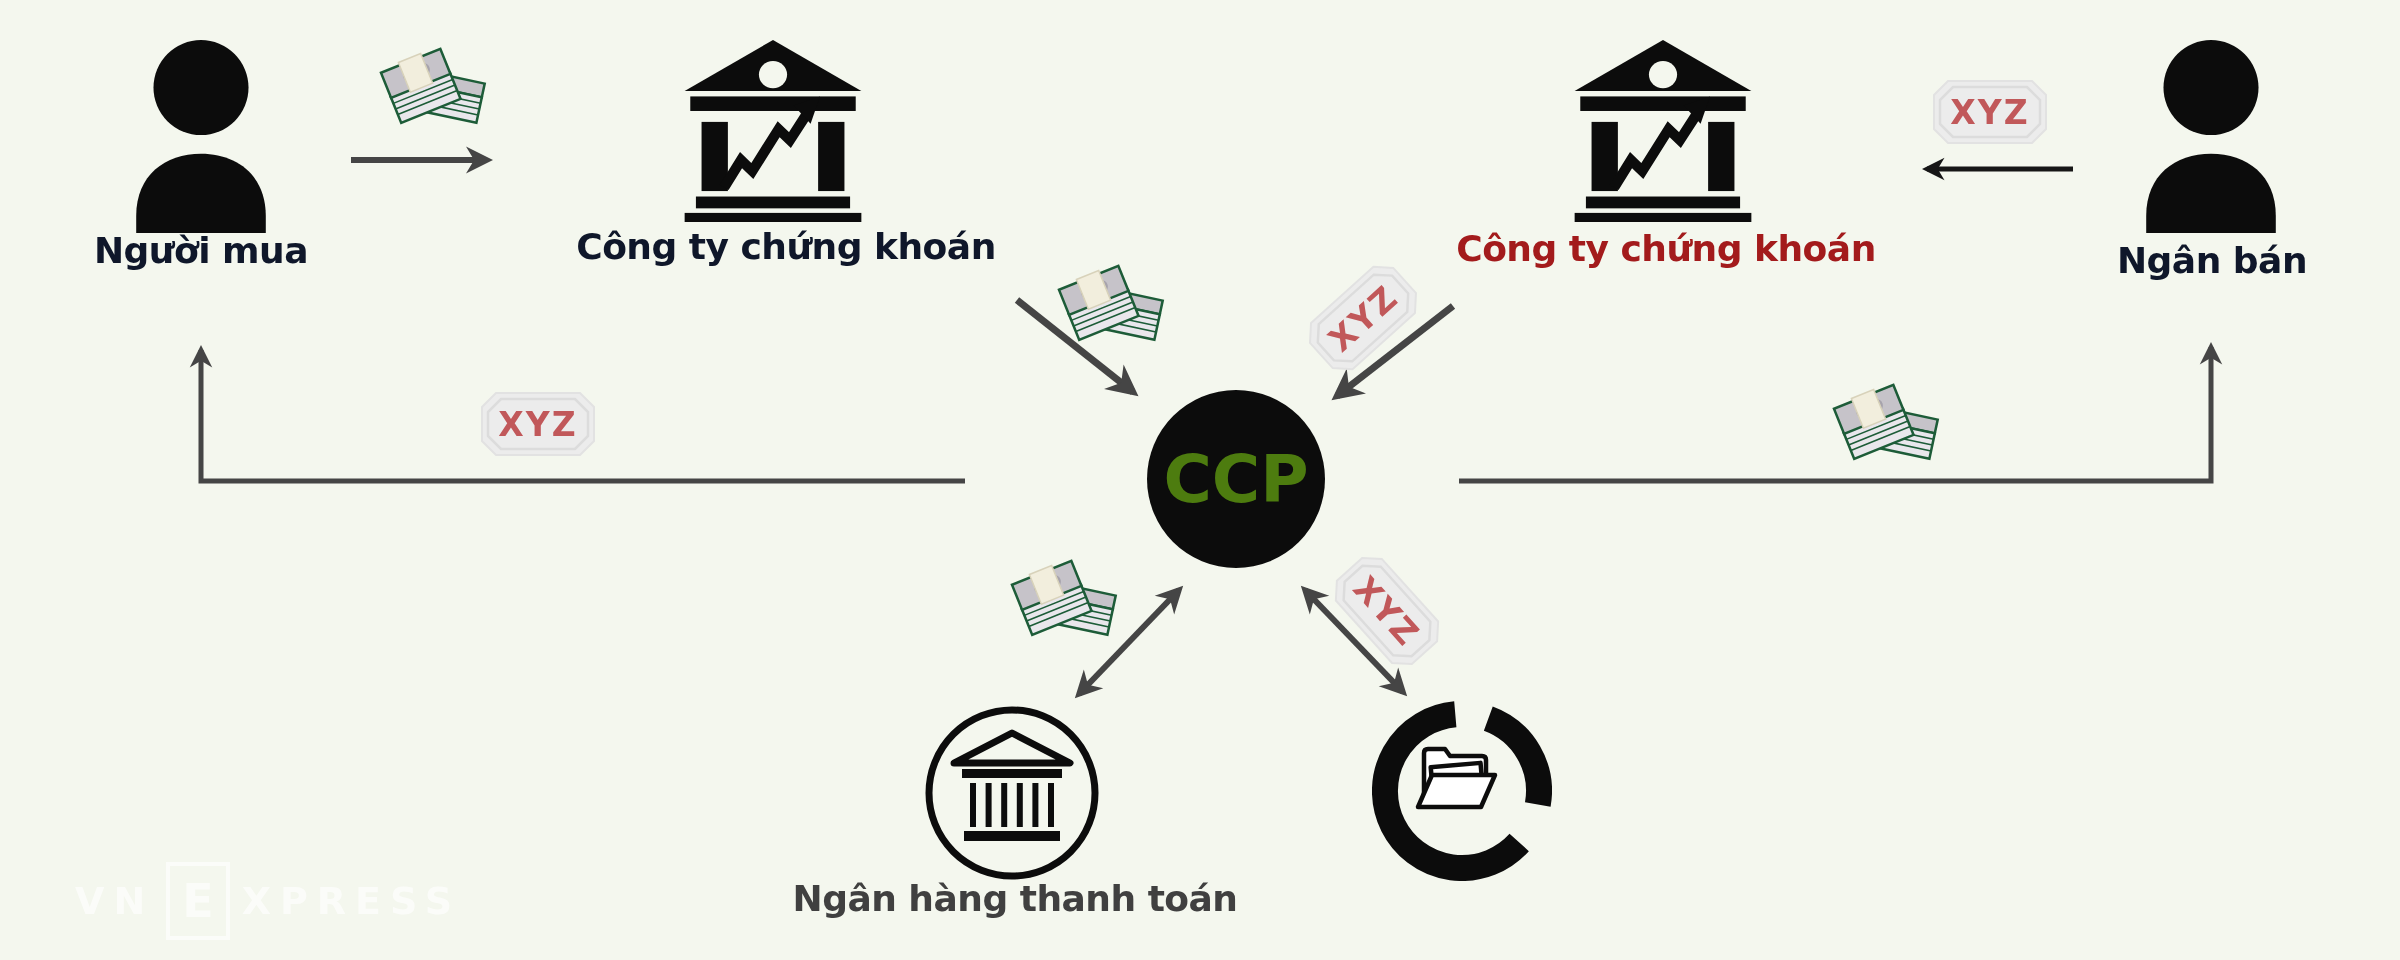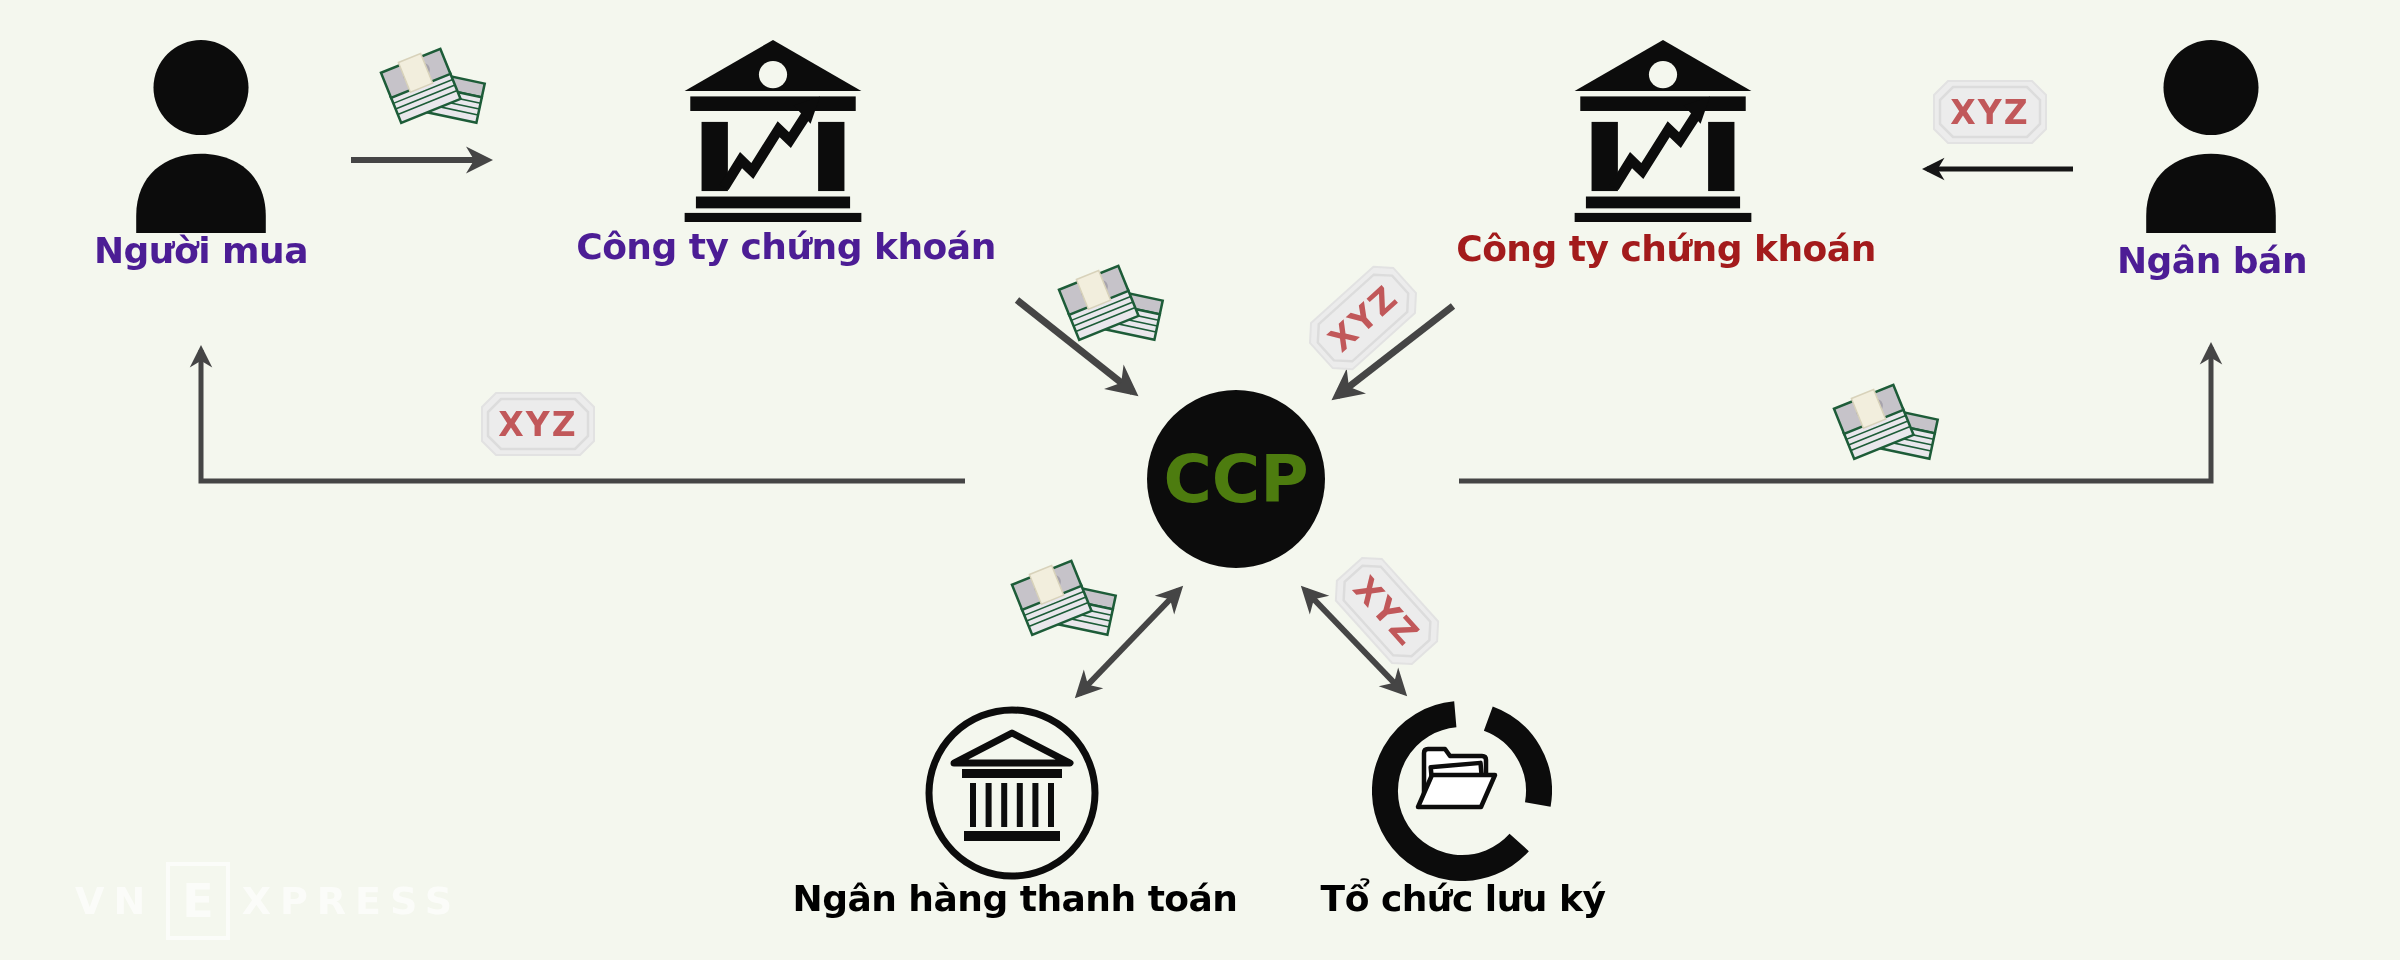--- a/index.html
+++ b/index.html
@@ -1,21 +1,21 @@
 <!DOCTYPE html>
 <html><head>
 <meta charset="utf-8">
 <style>
   html,body{margin:0;padding:0;background:#f4f7ee;}
   .stage{position:relative;width:2400px;height:960px;background:#f4f7ee;
          font-family:"DejaVu Sans",sans-serif;overflow:hidden;margin-left:35px;}
   .abs{position:absolute;}
   .lbl{position:absolute;font-weight:700;font-size:36px;line-height:42px;
-       text-align:center;color:#000000;letter-spacing:-0.5px;white-space:nowrap;}
-  .lbl.green{color:#4c1d95;}
+       text-align:center;color:#404040;letter-spacing:-0.5px;white-space:nowrap;}
+  .lbl.green{color:#0f172a;}
   .lbl.red{color:#a31b1c;}
   .ccp{position:absolute;left:1112px;top:390px;width:178px;height:178px;border-radius:50%;
        background:#0c0c0c;display:flex;align-items:center;justify-content:center;
        color:#4d7c0f;font-weight:700;font-size:66px;letter-spacing:0px;}
   .badge{position:absolute;width:116px;height:66px;display:flex;align-items:center;justify-content:center;}
   .badge > svg{position:absolute;left:0;top:0;}
   .badge span{position:relative;font-weight:700;font-size:33px;color:#c1585a;letter-spacing:2px;}
   .rotL{transform:rotate(-42deg);}
   .rotR{transform:rotate(48deg);}
   .wm{position:absolute;left:40px;top:862px;display:flex;align-items:center;gap:12px;
@@ -162,21 +162,20 @@
       <rect x="60" y="64" width="50" height="32" transform="rotate(-5 85 80)"></rect>
       <path d="M46,106 L60,74 h63 l-14,32 z"></path>
     </g>
   </svg>
 
   <div class="lbl green" style="left:6px;top:230px;width:320px">Người mua</div>
   <div class="lbl green" style="left:496px;top:226px;width:510px">Công ty chứng khoán</div>
   <div class="lbl red" style="left:1376px;top:228px;width:510px">Công ty chứng khoán</div>
   <div class="lbl green" style="left:2017px;top:240px;width:320px">Ngân bán</div>
   <div class="lbl" style="left:727px;top:878px;width:506px">Ngân hàng thanh toán</div>
-  <div class="lbl" style="left:1227px;top:878px;width:402px">Tổ chức lưu ký</div>
 
   <div class="wm">
     <span class="vn">VN</span>
     <span class="ebox">E</span>
     <span class="xp">XPRESS</span>
   </div>
 
 </div>
 
 </body></html>

